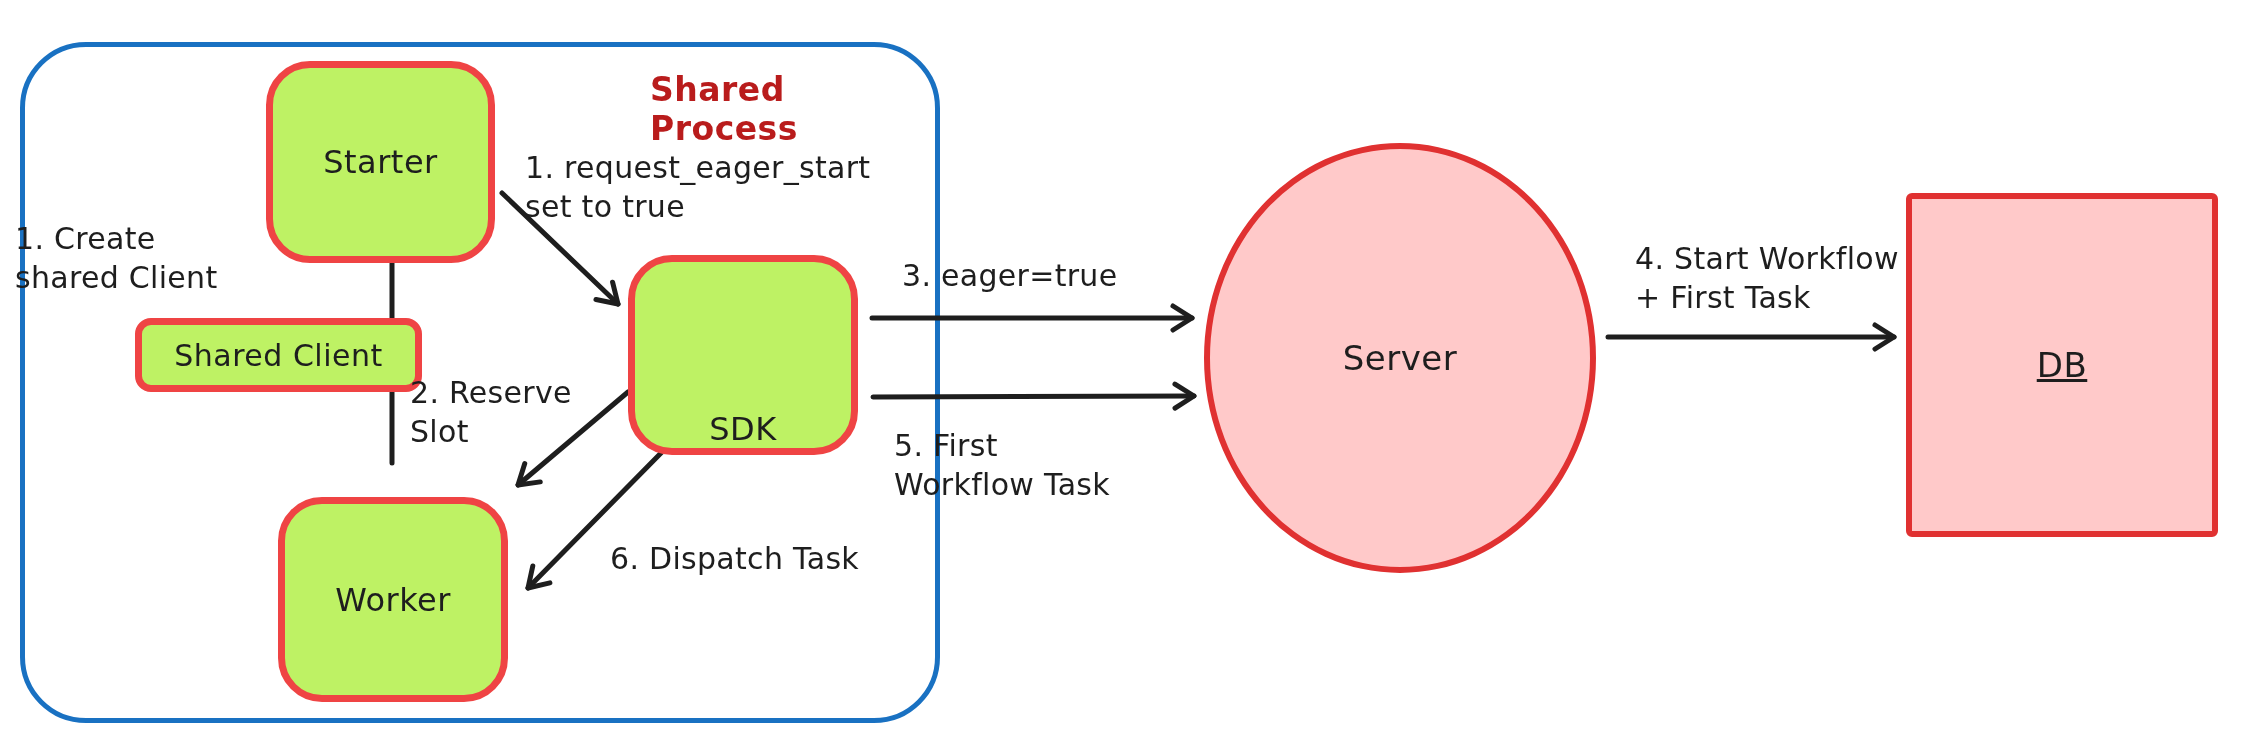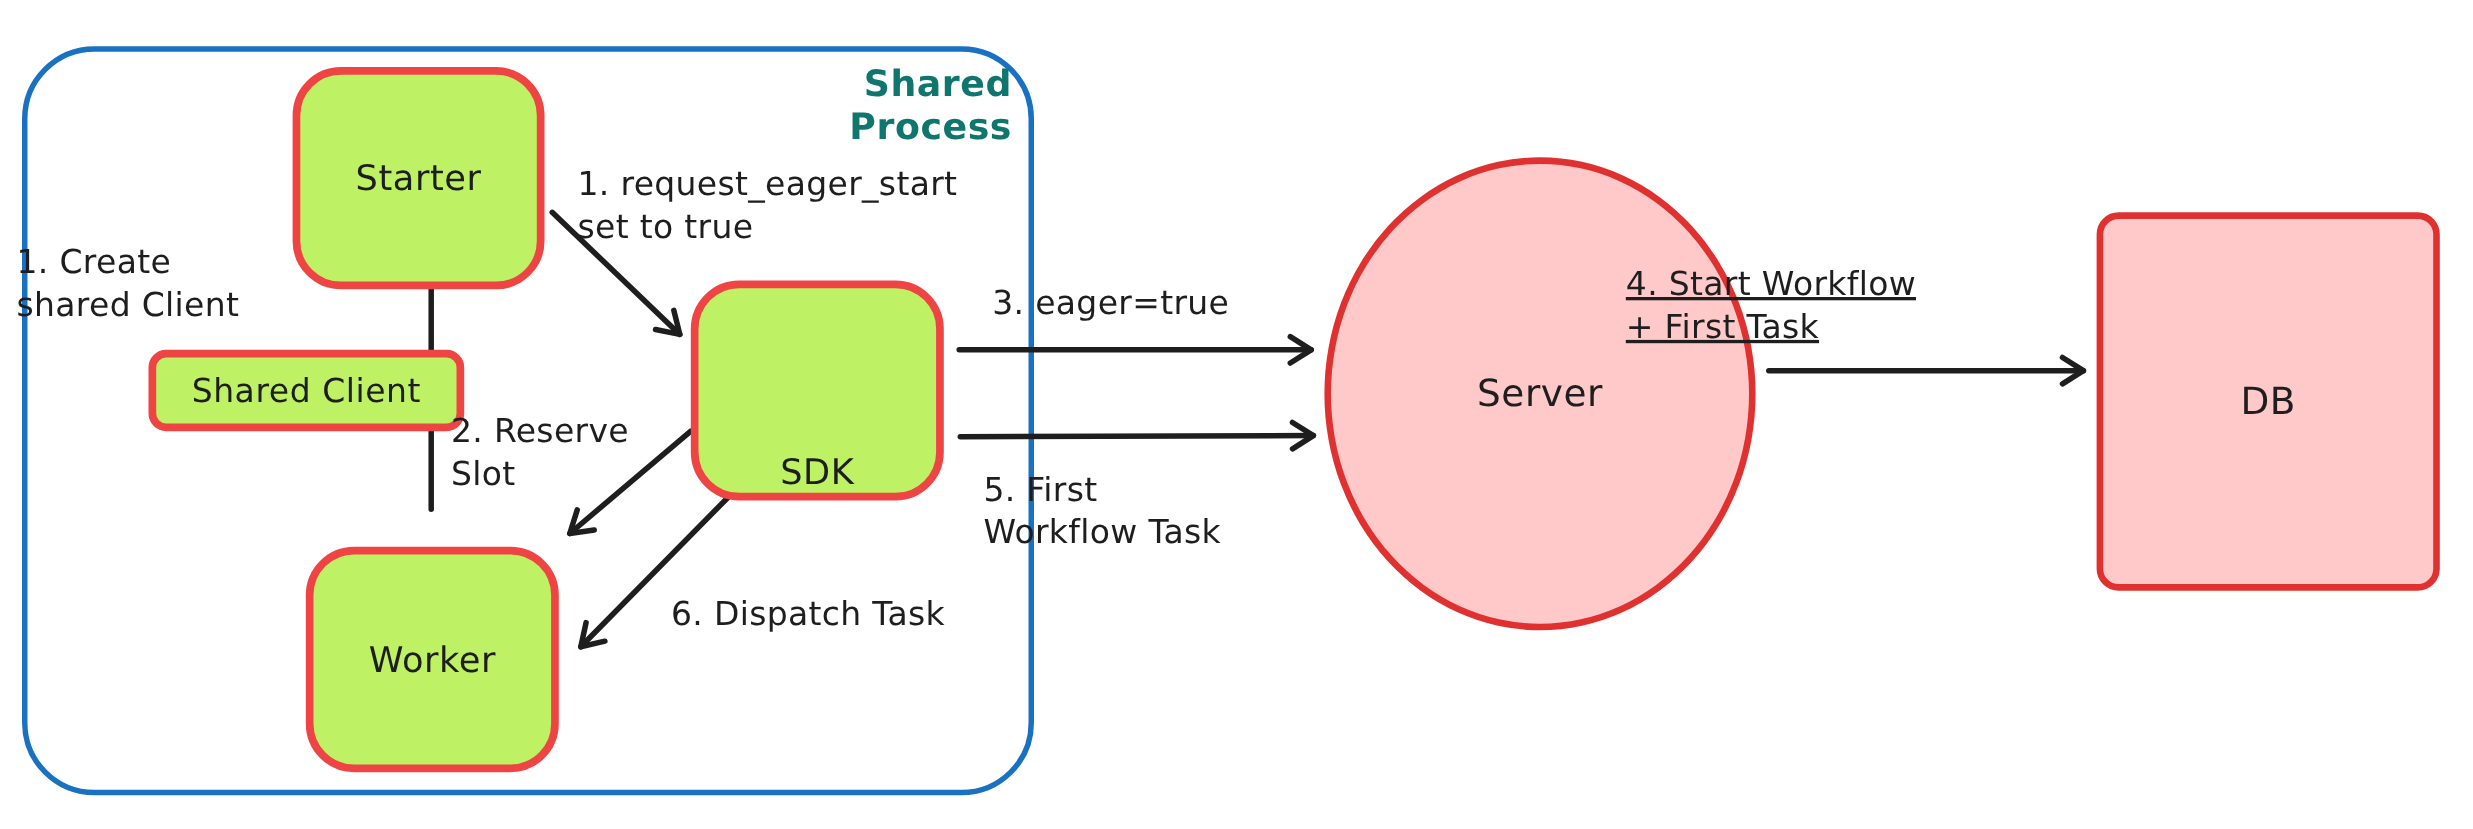--- a/index.html
+++ b/index.html
@@ -20,27 +20,27 @@
     left: 20px; top: 42px;
     width: 920px; height: 681px;
     border: 5px solid #1971c2;
     border-radius: 66px;
     background: transparent;
     box-sizing: border-box;
     z-index: 1;
   }
   .frame-title {
     position: absolute;
-    left: 650px; top: 56px;
+    left: 650px; top: 70px;
     width: 270px;
-    text-align: right;
+    text-align: left;
     font-size: 33px;
     font-weight: 600;
     letter-spacing: 0.5px;
-    color: #0f766e;
+    color: #b91c1c;
     z-index: 3;
   }
 
   
   .node {
     position: absolute;
     display: flex;
     align-items: center;
     justify-content: center;
     box-sizing: border-box;
@@ -49,40 +49,40 @@
     z-index: 3;
   }
   .node.blue { background: #bef264; border: 7px solid #ef4444; }
   .node.red  { background: #ffc9c9; border: 6px solid #e03131; justify-content: center; }
 
   .node-starter { left: 266px; top: 61px;  width: 229px; height: 202px; border-radius: 44px; }
   .node-shared-client { left: 135px; top: 318px; width: 287px; height: 74px; border-radius: 16px; font-size: 30px; }
   .node-worker  { left: 278px; top: 463px; width: 230px; height: 205px; border-radius: 44px; margin-top: 34px; }
   .node-sdk     { left: 628px; top: 255px; width: 230px; height: 200px; border-radius: 44px; align-items: flex-end; }
   .node-server  { left: 1204px; top: 143px; width: 392px; height: 430px; border-radius: 50%; font-size: 34px; }
-  .node-db      { left: 1906px; top: 193px; width: 312px; height: 344px; border-radius: 20px; font-size: 34px; }
+  .node-db      { left: 1906px; top: 193px; width: 312px; height: 344px; border-radius: 6px; font-size: 34px; text-decoration: underline; }
 
   
   .ann {
     position: absolute;
     white-space: pre-line;
     text-align: left;
     font-size: 30px;
     line-height: 39px;
     letter-spacing: 0.3px;
     color: #1e1e1e;
     z-index: 4;
   }
   .ann-create-client { left: 15px;  top: 219px; width: 280px; }
   .ann-request-eager { left: 525px; top: 148px; width: 430px; }
   .ann-reserve-slot  { left: 410px; top: 373px; width: 220px; }
   .ann-dispatch-task { left: 610px; top: 539px; width: 320px; }
   .ann-eager-true    { left: 902px; top: 256px; width: 300px; }
   .ann-first-wf-task { left: 894px; top: 426px; width: 320px; }
-  .ann-start-wf      { left: 1478px; top: 239px; width: 340px; text-decoration: underline; }
+  .ann-start-wf      { left: 1635px; top: 239px; width: 340px; }
 </style>
 </head>
 <body>
 
 <div class="stage">
 
   <div class="frame"></div>
   <div class="frame-title">Shared Process</div>
 
   <svg class="wires" width="2248" height="754" viewBox="0 0 2248 754">

